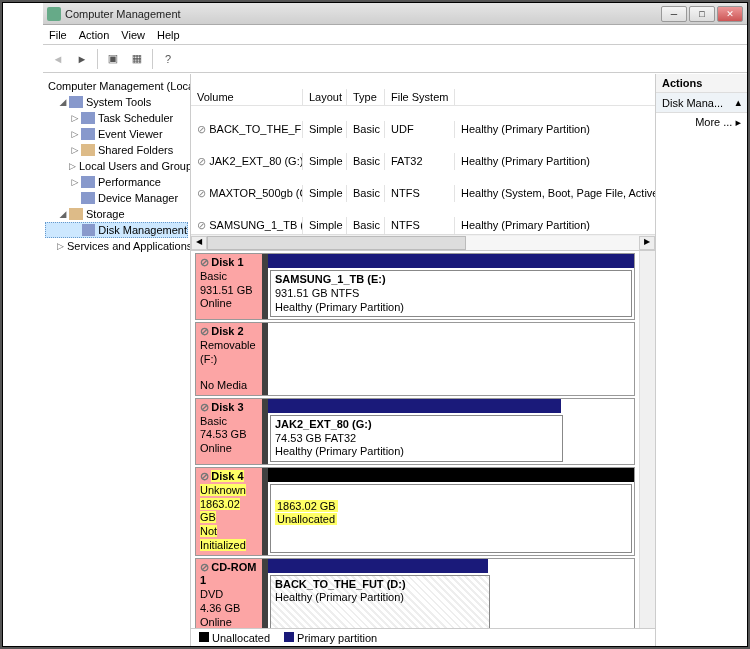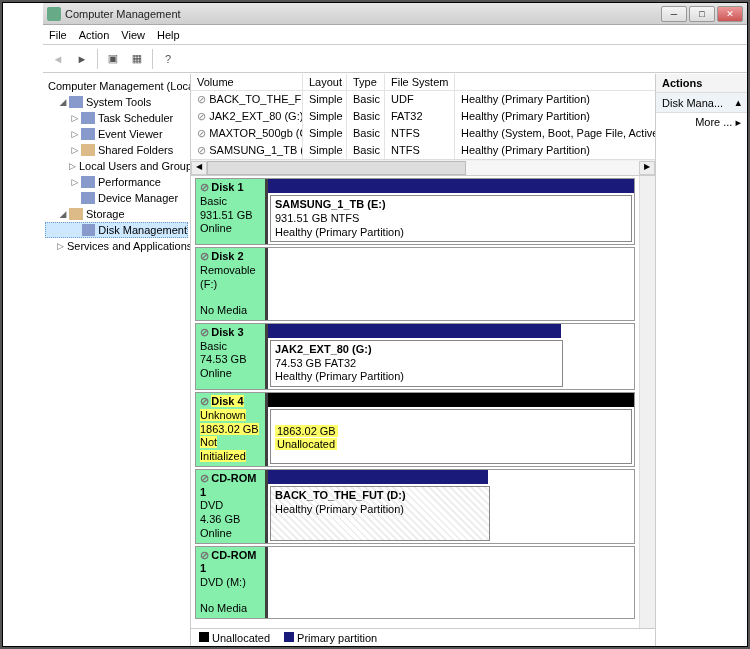--- a/index.html
+++ b/index.html
@@ -24,31 +24,31 @@
 .tnode .ticon { width: 14px; height: 12px; margin-right: 3px; }
 .i-root { background: #7a9; }
 .i-fld { background: #db8; }
 .i-tool { background: #89c; }
 .i-svc { background: #aaa; }
 .tnode.sel { background: #cde8ff; border: 1px dotted #69c; height: 16px; }
 .ind1 { padding-left: 12px; } .ind2 { padding-left: 24px; }
 .main { flex: 1; display: flex; flex-direction: column; overflow: hidden; }
 .vols { border-bottom: 1px solid #ccc; }
 .vhead { display: flex; background: #fff; border-bottom: 1px solid #e3e3e3; }
-.vhead div, .vrow div { padding: 2px 6px; overflow: hidden; white-space: nowrap; }
+.vhead div, .vrow div { padding: 2px 6px; overflow: hidden; white-space: nowrap; margin-top: 15px; }
 .c-vol { width: 112px; border-right: 1px solid #e3e3e3; } .c-lay { width: 44px; border-right: 1px solid #e3e3e3; } .c-typ { width: 38px; border-right: 1px solid #e3e3e3; } .c-fs { width: 70px; border-right: 1px solid #e3e3e3; } .c-st { flex: 1; }
 .vrow { display: flex; }
 .vrow .c-vol::before { content: "⊘"; color: #888; margin-right: 3px; }
 .hscroll { height: 16px; background: #f0f0f0; border-top: 1px solid #ddd; display: flex; align-items: center; }
 .hscroll .track { flex: 1; height: 14px; background: #f6f6f6; position: relative; }
 .hscroll .thumb { position: absolute; left: 0; width: 60%; height: 100%; background: #ddd; border: 1px solid #bbb; }
 .hscroll .arr { width: 16px; height: 14px; background: #eee; border: 1px solid #ccc; text-align: center; font-size: 8px; }
 .disks { flex: 1; overflow-y: auto; padding-right: 16px; position: relative; }
 .disk { display: flex; margin: 2px 4px; border: 1px solid #999; min-height: 66px; }
-.dhead { width: 72px; border-right: 3px solid #404040; padding: 2px 4px; background: #86efac; font-size: 10px; line-height: 1.25; }
+.dhead { width: 72px; border-right: 6px solid #404040; padding: 2px 4px; background: #fca5a5; font-size: 10px; line-height: 1.25; }
 .dhead .dname { font-weight: bold; }
 .dhead .dname::before { content: "⊘"; margin-right: 2px; color: #777; }
 .dbody { flex: 1; display: flex; flex-direction: column; }
 .dbar { height: 14px; background: #1a1a7a; }
 .dbar.black { background: #000; }
 .dpart { flex: 1; border: 1px solid #888; margin: 2px; padding: 2px 4px; font-size: 10px; line-height: 1.25; background: #fff; }
 .dpart .pname { font-weight: bold; }
 .dpart.hatch { background: repeating-linear-gradient(45deg,#fff,#fff 3px,#eee 3px,#eee 5px); }
 .highlight { background: #ffff66; display: inline; }
 .hl-block { background: #ffff66; padding: 0 2px; }

